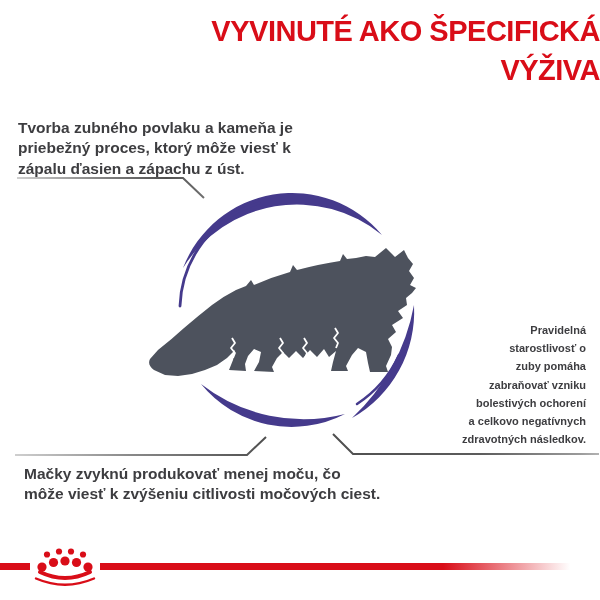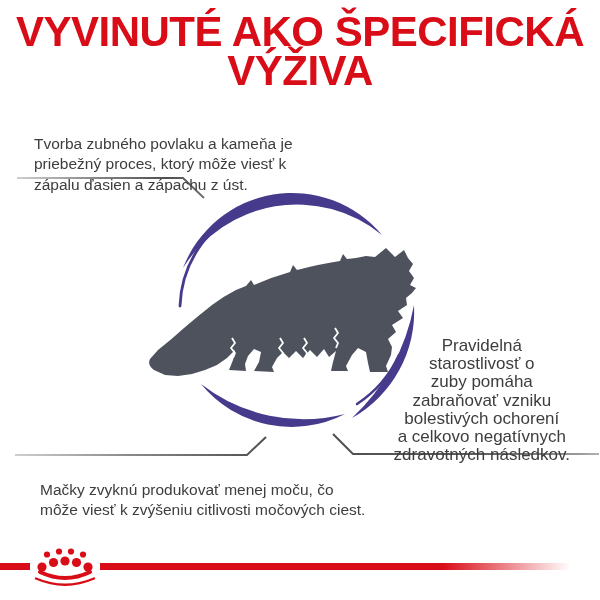--- a/index.html
+++ b/index.html
@@ -15,35 +15,36 @@
     position:relative;
     width:600px;height:600px;
     background:#ffffff;
     overflow:hidden;
     font-family:"Liberation Sans","DejaVu Sans",sans-serif;
   }
   .decor-svg{position:absolute;left:0;top:0;z-index:0;}
   .title{
     position:absolute;top:12px;left:0;width:600px;
     margin:0;
-    text-align:center;
+    text-align:right;
     color:var(--color-red);
-    font-size:42px;line-height:39px;font-weight:700;
+    font-size:29px;line-height:39px;font-weight:700;
     letter-spacing:-0.5px;
     white-space:pre-line;
     z-index:1;
   }
   .para{
-    position:absolute;margin:16px;
+    position:absolute;margin:0;
     color:var(--color-text-gray);
     white-space:pre-line;
     z-index:1;
+    font-weight:bold;
   }
   .p1{left:18px;top:118px;font-size:15.5px;line-height:20.4px;}
-  .p2{right:14px;top:321px;font-size:17px;line-height:18.2px;text-align:center;}
+  .p2{right:14px;top:321px;font-size:11px;line-height:18.2px;text-align:right;}
   .p3{left:24px;top:464px;font-size:15.5px;line-height:20.4px;}
 </style>
 </head>
 <body>
 
 <div class="page">
 
   <svg class="decor-svg" width="600" height="600" viewBox="0 0 600 600" aria-hidden="true">
     <defs>
       <linearGradient id="gradDiv1" gradientUnits="userSpaceOnUse" x1="17" y1="0" x2="204" y2="0">

